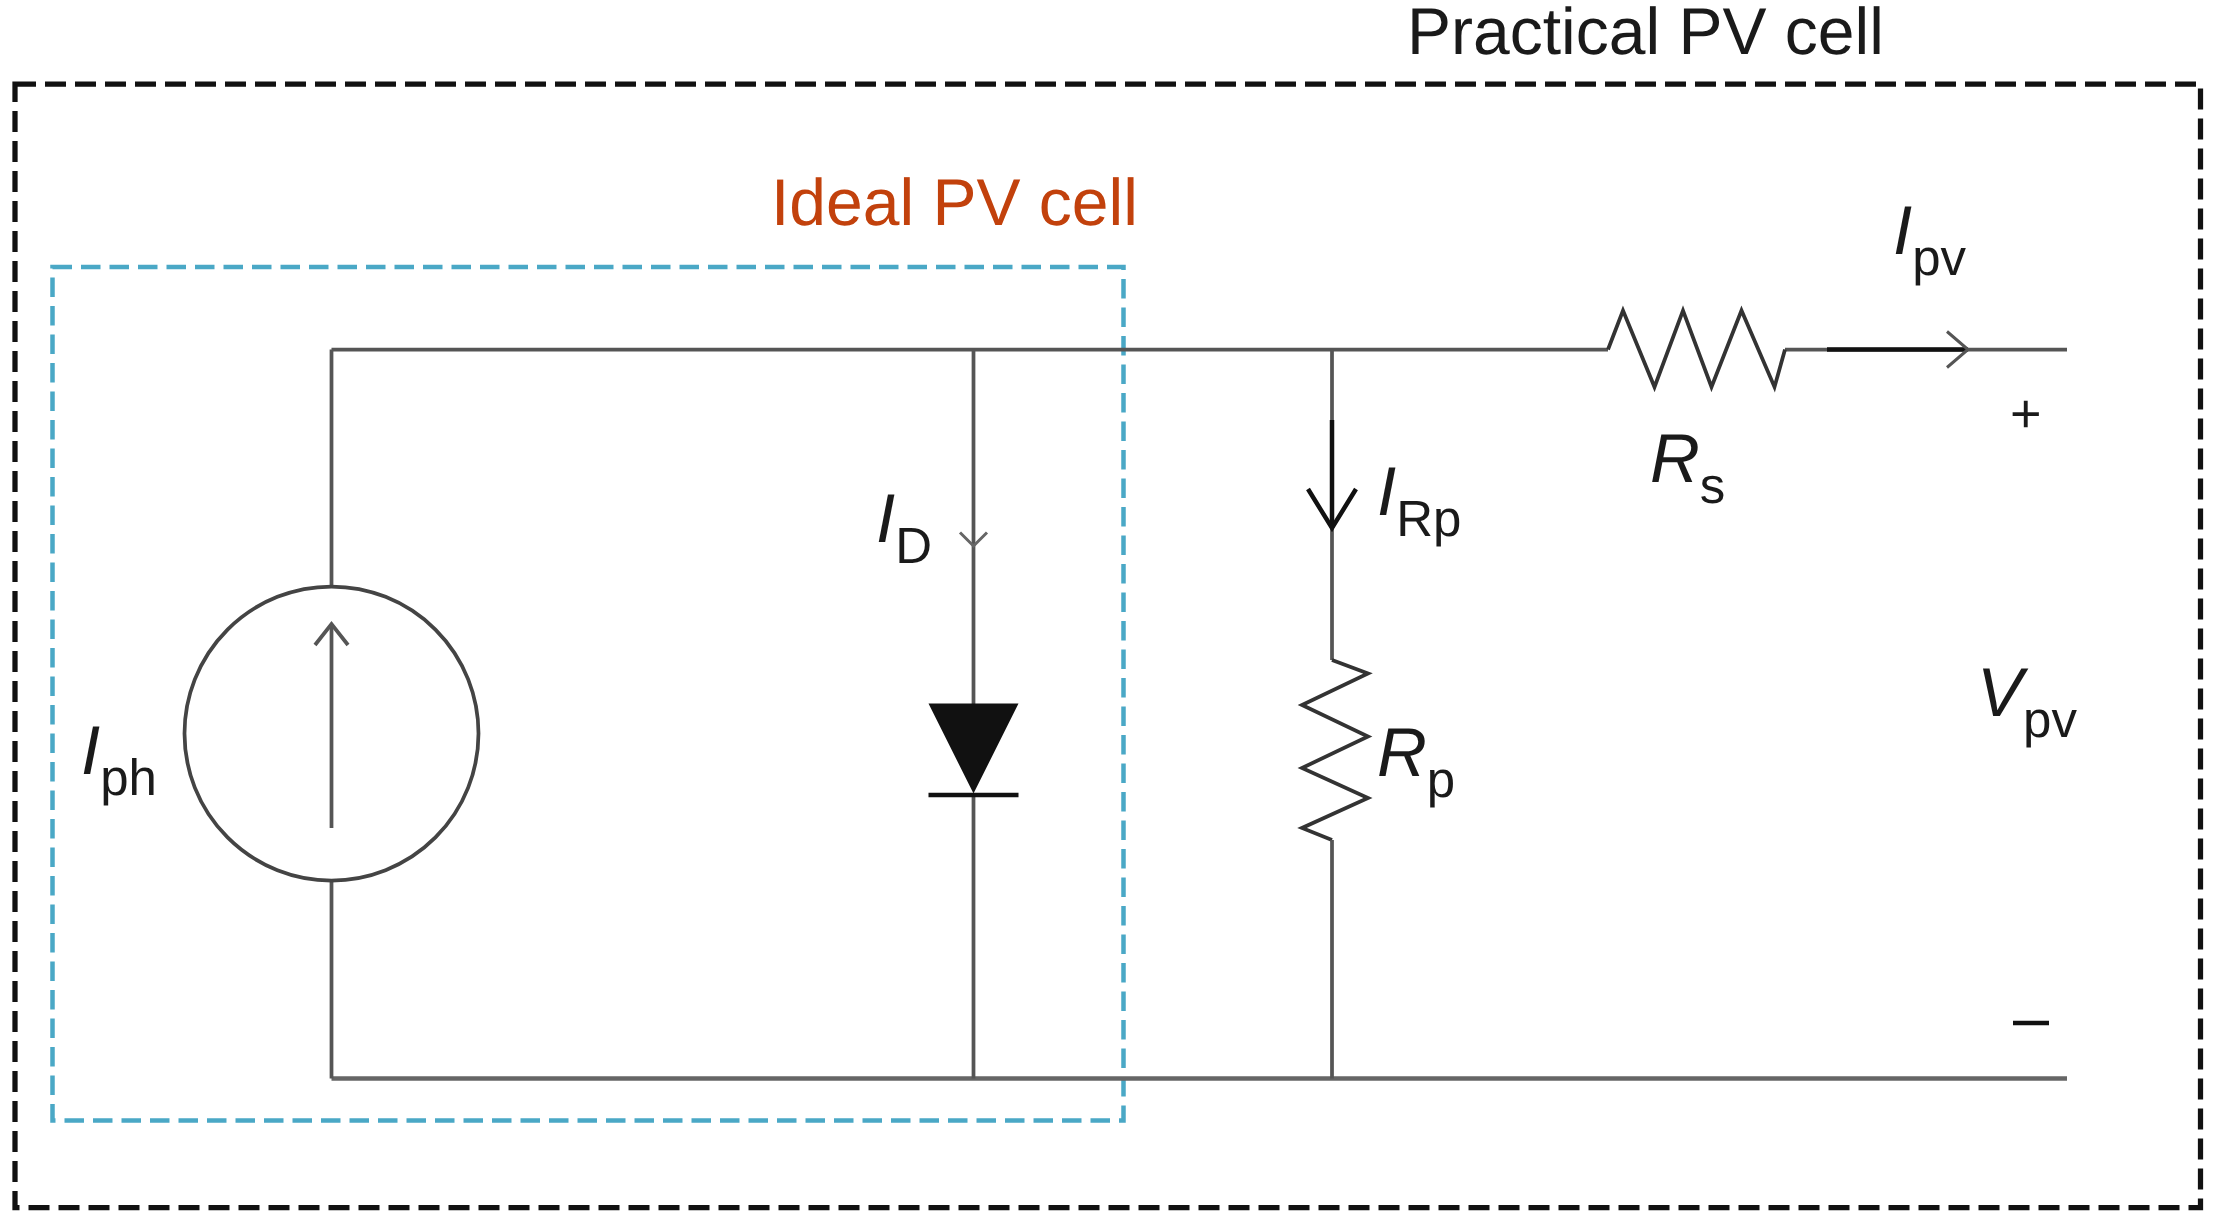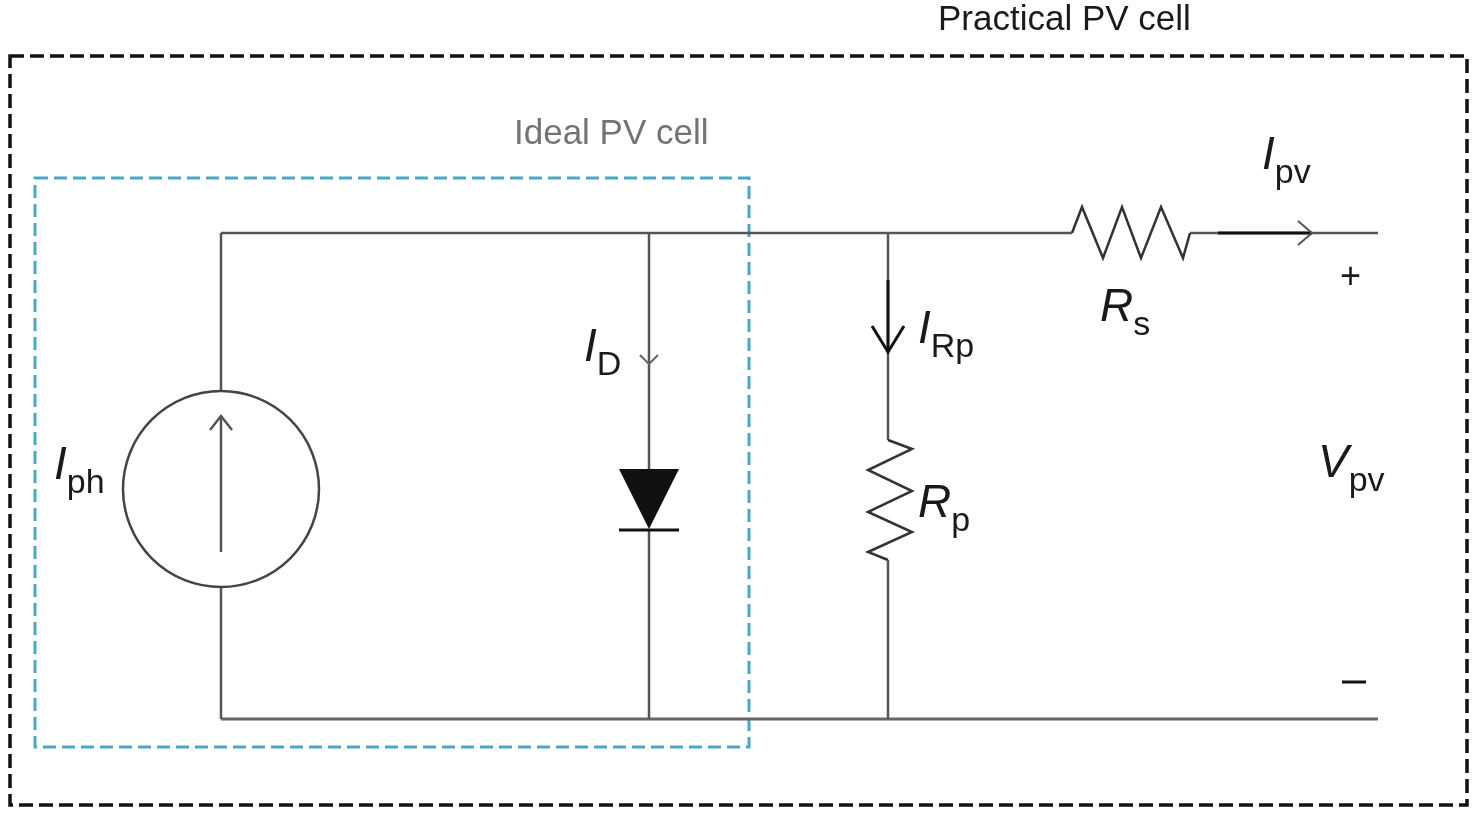--- a/index.html
+++ b/index.html
@@ -1,19 +1,19 @@
 <!DOCTYPE html>
 <html><head>
   <meta charset="utf-8">
   <style>
     html, body { margin: 0; padding: 0; background: #ffffff; }
     body { width: 1476px; height: 814px; position: relative; overflow: hidden; font-family: "Liberation Sans", sans-serif; }
     svg { position: absolute; left: 0; top: 0; }
     .lbl { position: absolute; color: #1a1a1a; font-family: "Liberation Sans", sans-serif; line-height: 1; white-space: nowrap; }
-    .big { font-size: 35px; }
+    .big { font-size: 44px; }
     .sym { font-style: italic; font-size: 46px; }
     .sub { font-size: 34px; font-style: normal; position: relative; top: 14px; }
     .sign { font-size: 36px; }
   </style>
 </head>
 <body>
 
 <svg width="1476" height="814" viewBox="0 0 1476 814">
 
   <rect x="10" y="56" width="1457" height="749" fill="none" stroke="#111111" stroke-width="3.5" stroke-dasharray="14 6"></rect>
@@ -48,23 +48,23 @@
   <line x1="888" y1="560" x2="888" y2="719" stroke="#555" stroke-width="2.5"></line>
 
   <polyline points="1072,233 1082,207 1103,258 1122,207 1141,258 1161,207 1183,258 1190,233" fill="none" stroke="#333" stroke-width="2.5" stroke-linejoin="miter"></polyline>
   <line x1="1218" y1="233" x2="1312" y2="233" stroke="#111" stroke-width="3"></line>
   <polyline points="1298,221 1312,233 1298,245" fill="none" stroke="#555" stroke-width="2"></polyline>
 
   <line x1="1342" y1="682" x2="1366" y2="682" stroke="#111" stroke-width="3"></line>
 </svg>
 
 <div class="lbl big" style="left:938px; top:0px;">Practical PV cell</div>
-<div class="lbl big" style="left:514px; top:114px; color:#737373;">Ideal PV cell</div>
+<div class="lbl big" style="left:514px; top:114px; color:#c2410c;">Ideal PV cell</div>
 
-<div class="lbl" style="left:54px; top:440px;">
+<div class="lbl" style="left:54px; top:477px;">
   <span class="sym">I</span><span class="sub">ph</span>
 </div>
 
 <div class="lbl" style="left:584px; top:322px;">
   <span class="sym">I</span><span class="sub">D</span>
 </div>
 
 <div class="lbl" style="left:918px; top:304px;">
   <span class="sym">I</span><span class="sub">Rp</span>
 </div>

